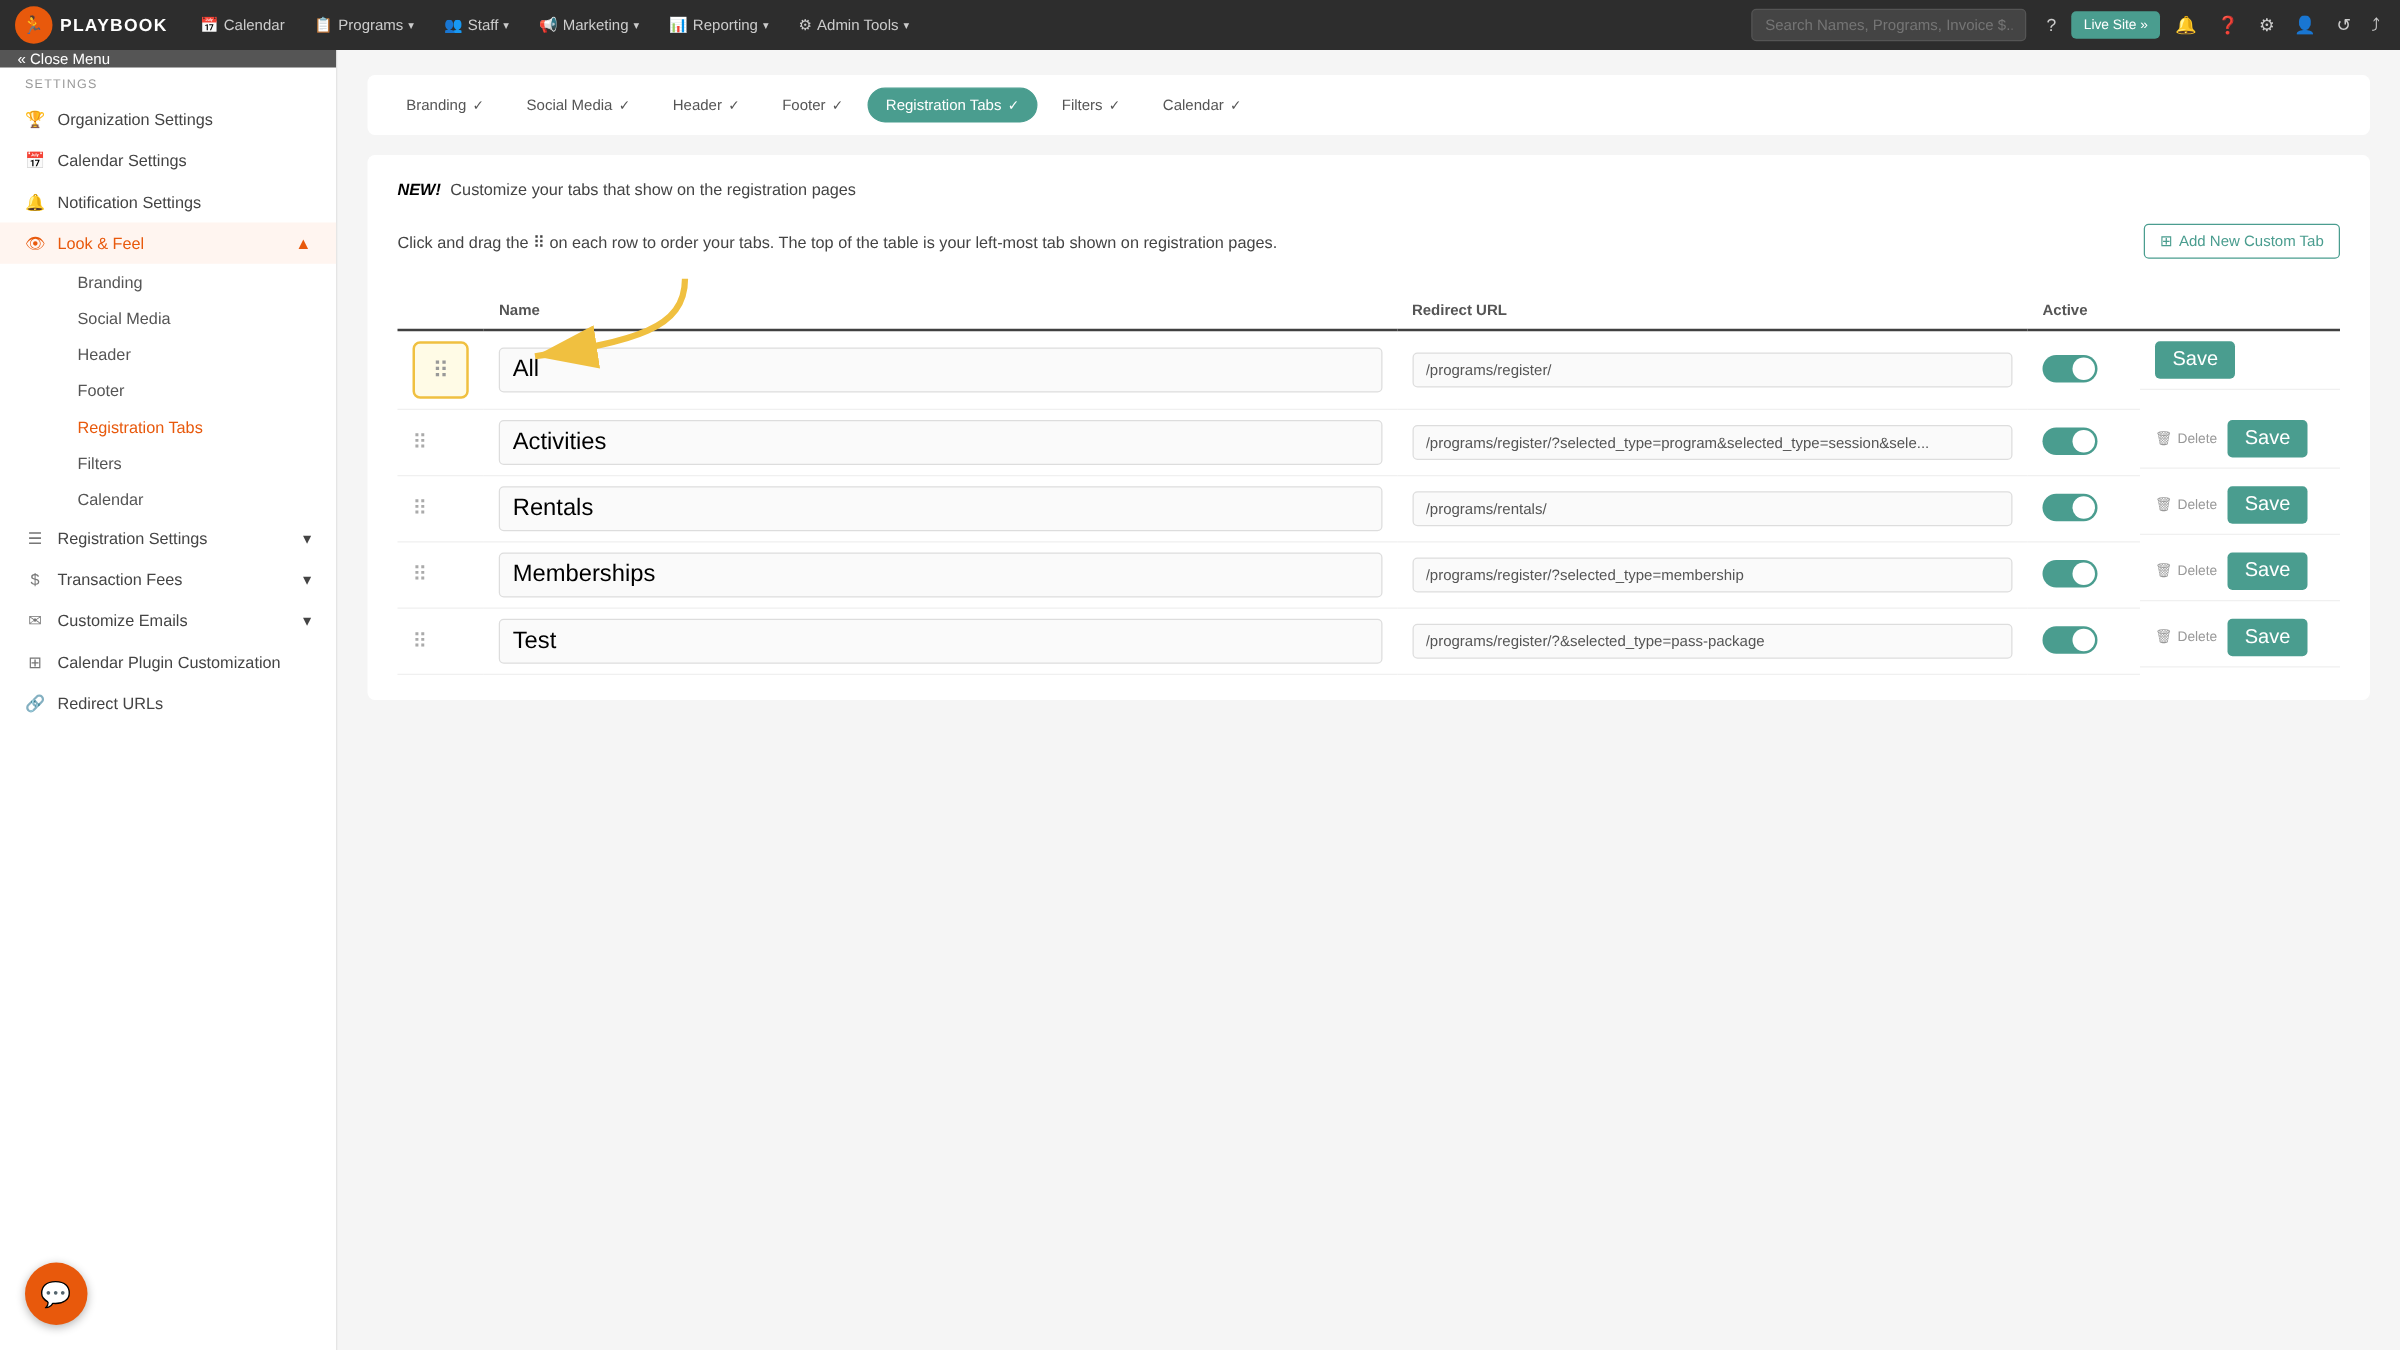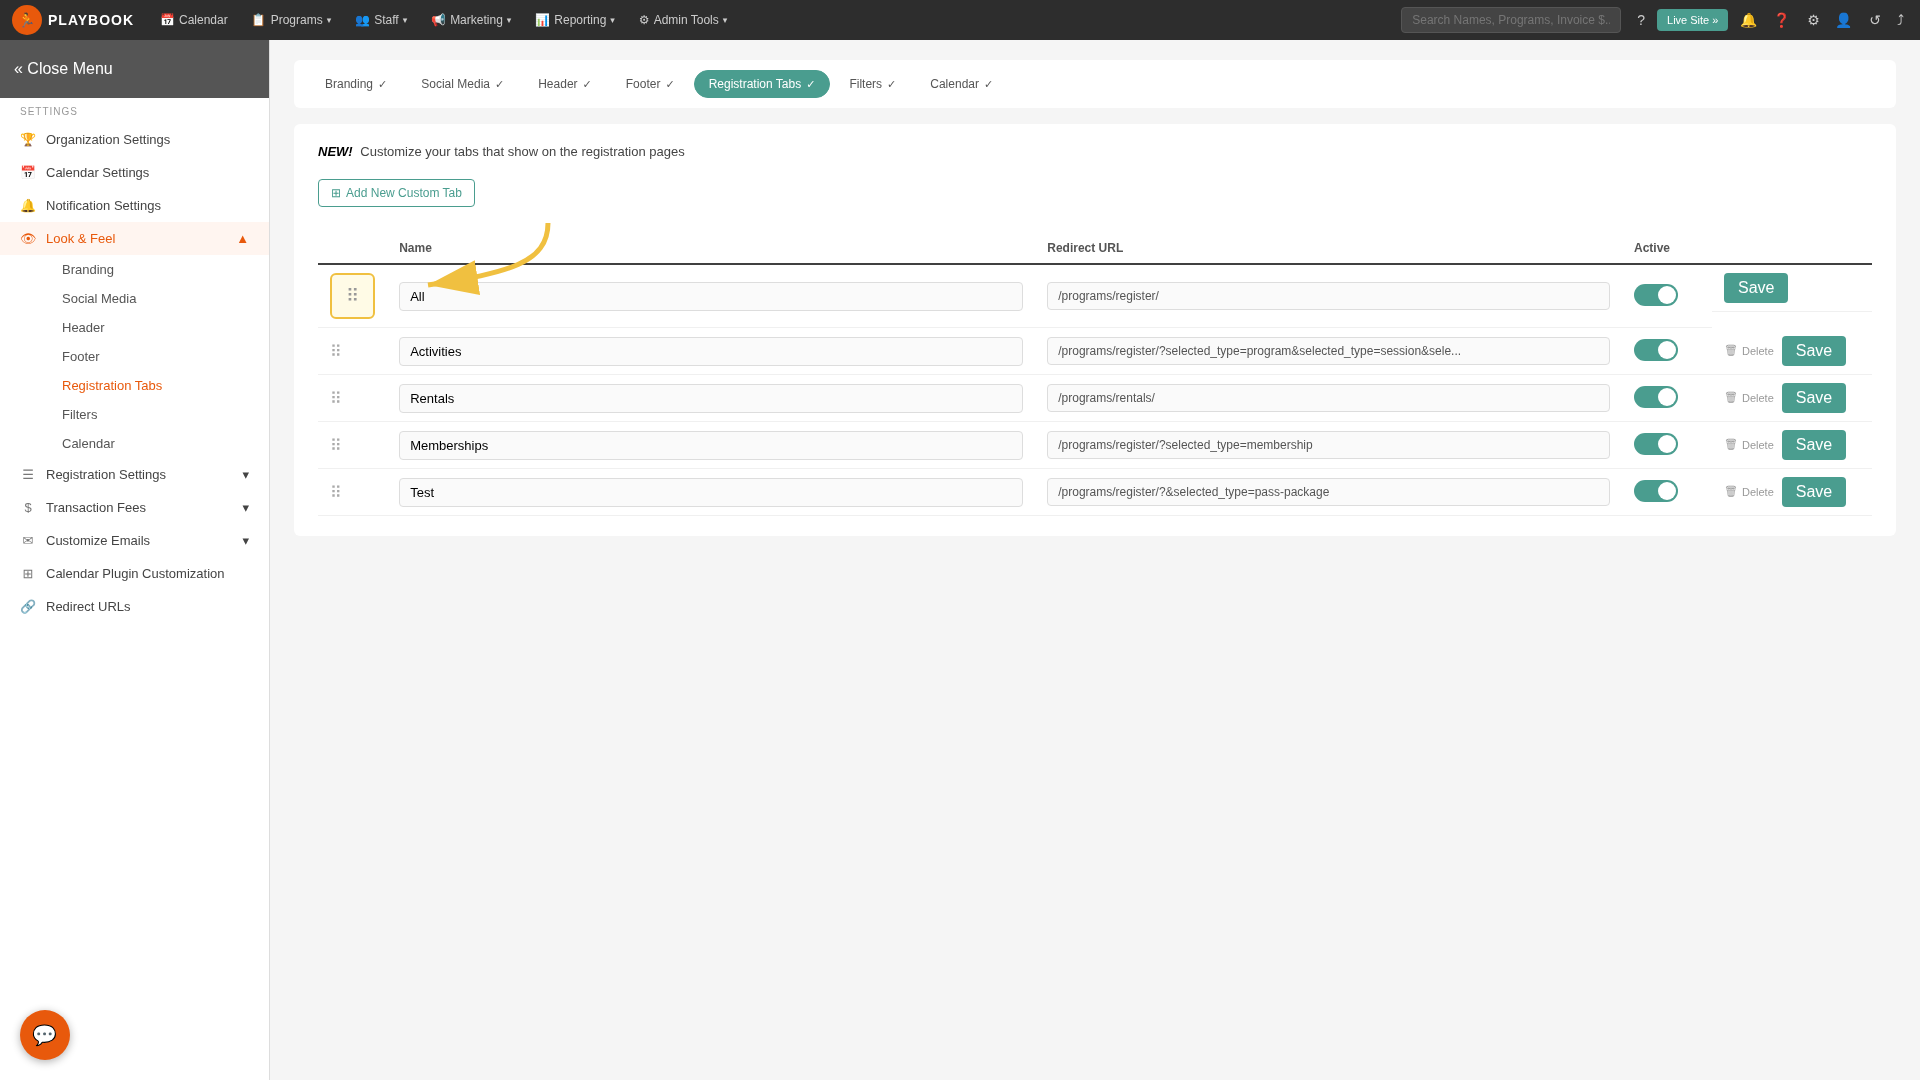--- a/index.html
+++ b/index.html
@@ -59,22 +59,22 @@
     
     .sidebar {
       width: 270px;
       background: white;
       border-right: 1px solid #ddd;
       flex-shrink: 0;
       padding: 0;
       overflow-y: auto;
     }
     .close-menu-btn {
-      background: #555; color: white; border: none; padding: 20px 14px;
-      font-size: 16px; cursor: pointer; width: 100%; text-align: left;
+      background: #555; color: white; border: none; padding: 0 14px;
+      font-size: 12px; cursor: pointer; width: 100%; text-align: left;
       display: flex; align-items: center; gap: 6px;
     }
     .page-title {
       padding: 16px 20px 12px;
       font-size: 20px; font-weight: 600; color: #333;
     }
     .settings-label {
       padding: 8px 20px 6px;
       font-size: 10px; font-weight: 400; color: #999; letter-spacing: 1px; text-transform: uppercase;
     }
@@ -142,21 +142,21 @@
     
     .tabs-table { width: 100%; border-collapse: collapse; }
     .tabs-table th {
       text-align: left; padding: 8px 12px; font-size: 12px;
       font-weight: 600; color: #555; border-bottom: 2px solid #404040;
     }
     .tabs-table td { padding: 8px 12px; border-bottom: 1px solid #f0f0f0; vertical-align: middle; }
     .drag-handle { color: #aaa; cursor: grab; font-size: 16px; }
     .tab-name-input {
       border: 1px solid #ddd; border-radius: 4px; padding: 6px 10px;
-      font-size: 13px; width: 100%; outline: none; background: #fafafa;
+      font-size: 19px; width: 100%; outline: none; background: #fafafa;
     }
     .redirect-input {
       border: 1px solid #ddd; border-radius: 4px; padding: 6px 10px;
       font-size: 12px; width: 100%; outline: none; background: #fafafa; color: #555;
     }
 
     
     .toggle-switch {
       width: 44px; height: 22px; background: #4a9d8f; border-radius: 11px;
       position: relative; cursor: pointer; display: inline-block;
@@ -360,20 +360,21 @@
       </div>
     </div>
 
     <div class="content-panel">
       <p class="panel-description">
         <span class="new-badge">NEW!</span>
         <span>Customize your tabs that show on the registration pages</span>
       </p>
 
       <div class="instruction-row">
+        <span class="instruction-text">Click and drag the ⠿ on each row to order your tabs. The top of the table is your left-most tab shown on registration pages.</span>
         <button class="add-custom-btn">
           <span>⊞</span>
           <span>Add New Custom Tab</span>
         </button>
       </div>
 
       <div class="table-wrapper">
 
         <svg style="position:absolute; top:-20px; left:30px; width:250px; height:100px; pointer-events:none; z-index:10;" viewBox="0 0 250 100">
           <defs>

